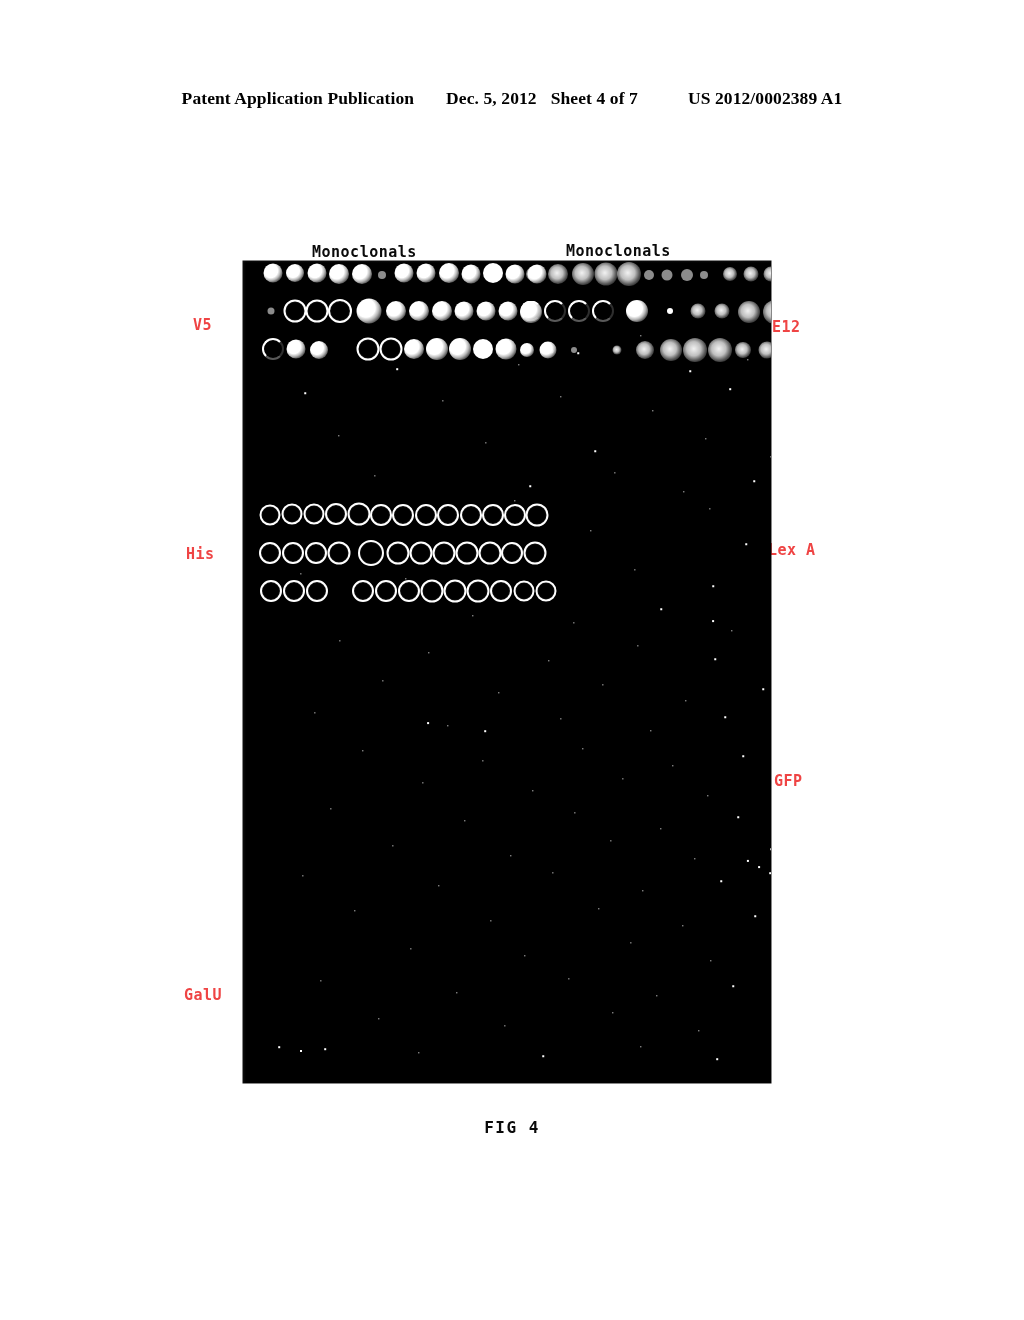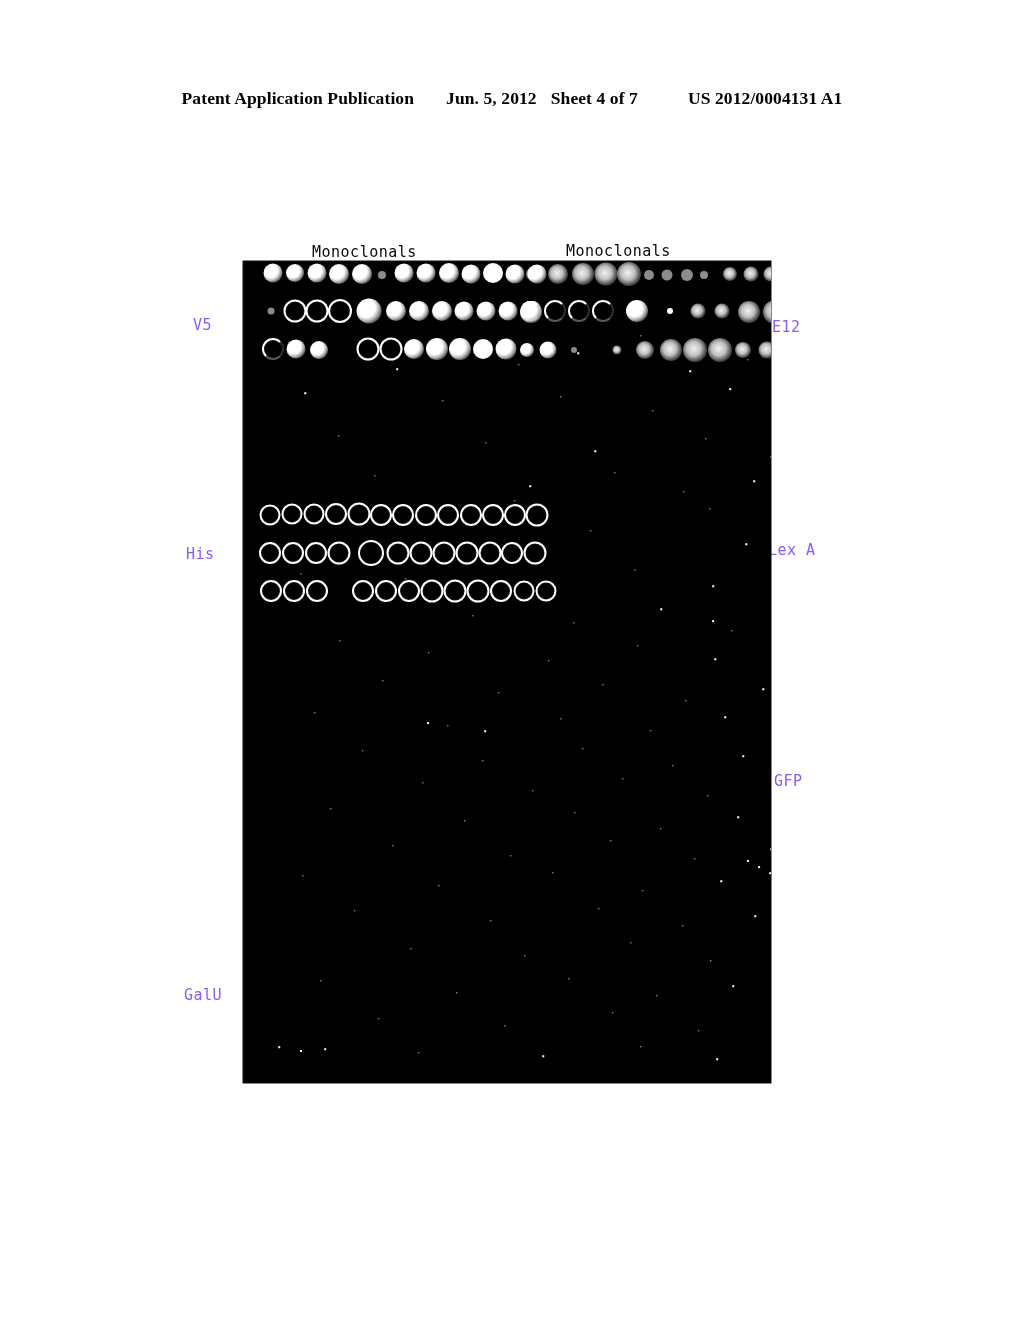--- a/index.html
+++ b/index.html
@@ -38,41 +38,42 @@
   #patent-header .hdr-sheet { margin-right: 50px; }
   #patent-header .hdr-num   { margin-right: 0; }
 
   
   #figure-area {
     position: absolute;
     left: 0;
     top: 0;
     width: 912px;
     height: 1320px;
+    font-weight: bold;
   }
 
   
   .col-heading {
     position: absolute;
     font-family: "DejaVu Sans Mono", "Liberation Mono", monospace;
     font-size: 15px;
     letter-spacing: 0.5px;
     color: #0a0a0a;
     white-space: nowrap;
   }
   #heading-monoclonals { left: 312px; top: 243px; }
   #heading-polyclonals { left: 566px; top: 242px; }
 
   
   .side-label {
     position: absolute;
     font-family: "DejaVu Sans Mono", "Liberation Mono", monospace;
     font-size: 15px;
     letter-spacing: 0.5px;
-    color: #8b5cf6;
+    color: #ef4444;
     white-space: nowrap;
   }
   #label-v5   { left: 193px; top: 316px; }
   #label-his  { left: 186px; top: 545px; }
   #label-galu { left: 184px; top: 986px; }
   #label-e12  { left: 772px; top: 318px; }
   #label-lexa { left: 768px; top: 541px; text-align: center; }
   #label-gfp  { left: 774px; top: 772px; }
 
   
@@ -152,23 +153,23 @@
     font-size: 16px;
     letter-spacing: 1.5px;
     color: #0a0a0a;
   }
 </style>
 </head>
 <body>
 
 <div id="patent-header">
   <span class="hdr-pub">Patent Application Publication</span>
-  <span class="hdr-date">Jun. 5, 2012</span>
+  <span class="hdr-date">Dec. 5, 2012</span>
   <span class="hdr-sheet">Sheet 4 of 7</span>
-  <span class="hdr-num">US 2012/0004131 A1</span>
+  <span class="hdr-num">US 2012/0002389 A1</span>
 </div>
 
 <div id="figure-area">
 
   <div class="col-heading" id="heading-monoclonals">Monoclonals</div>
   <div class="col-heading" id="heading-polyclonals">Monoclonals</div>
 
   <div class="side-label" id="label-v5">V5</div>
   <div class="side-label" id="label-his">His</div>
   <div class="side-label" id="label-galu">GalU</div>
@@ -382,13 +383,14 @@
       <div class="spot ring" style="left: 143px; top: 330px; width: 18px; height: 18px;"></div>
       <div class="spot ring" style="left: 166px; top: 330px; width: 18px; height: 18px;"></div>
       <div class="spot ring" style="left: 189px; top: 330px; width: 19px; height: 19px;"></div>
       <div class="spot ring" style="left: 212px; top: 330px; width: 19px; height: 19px;"></div>
       <div class="spot ring" style="left: 235px; top: 330px; width: 19px; height: 19px;"></div>
       <div class="spot ring" style="left: 258px; top: 330px; width: 18px; height: 18px;"></div>
       <div class="spot ring" style="left: 281px; top: 330px; width: 17px; height: 17px;"></div>
       <div class="spot ring" style="left: 303px; top: 330px; width: 17px; height: 17px;"></div>
     </div>
 
+  <div id="figure-caption">FIG 4</div>
 </div>
 
 </body></html>

